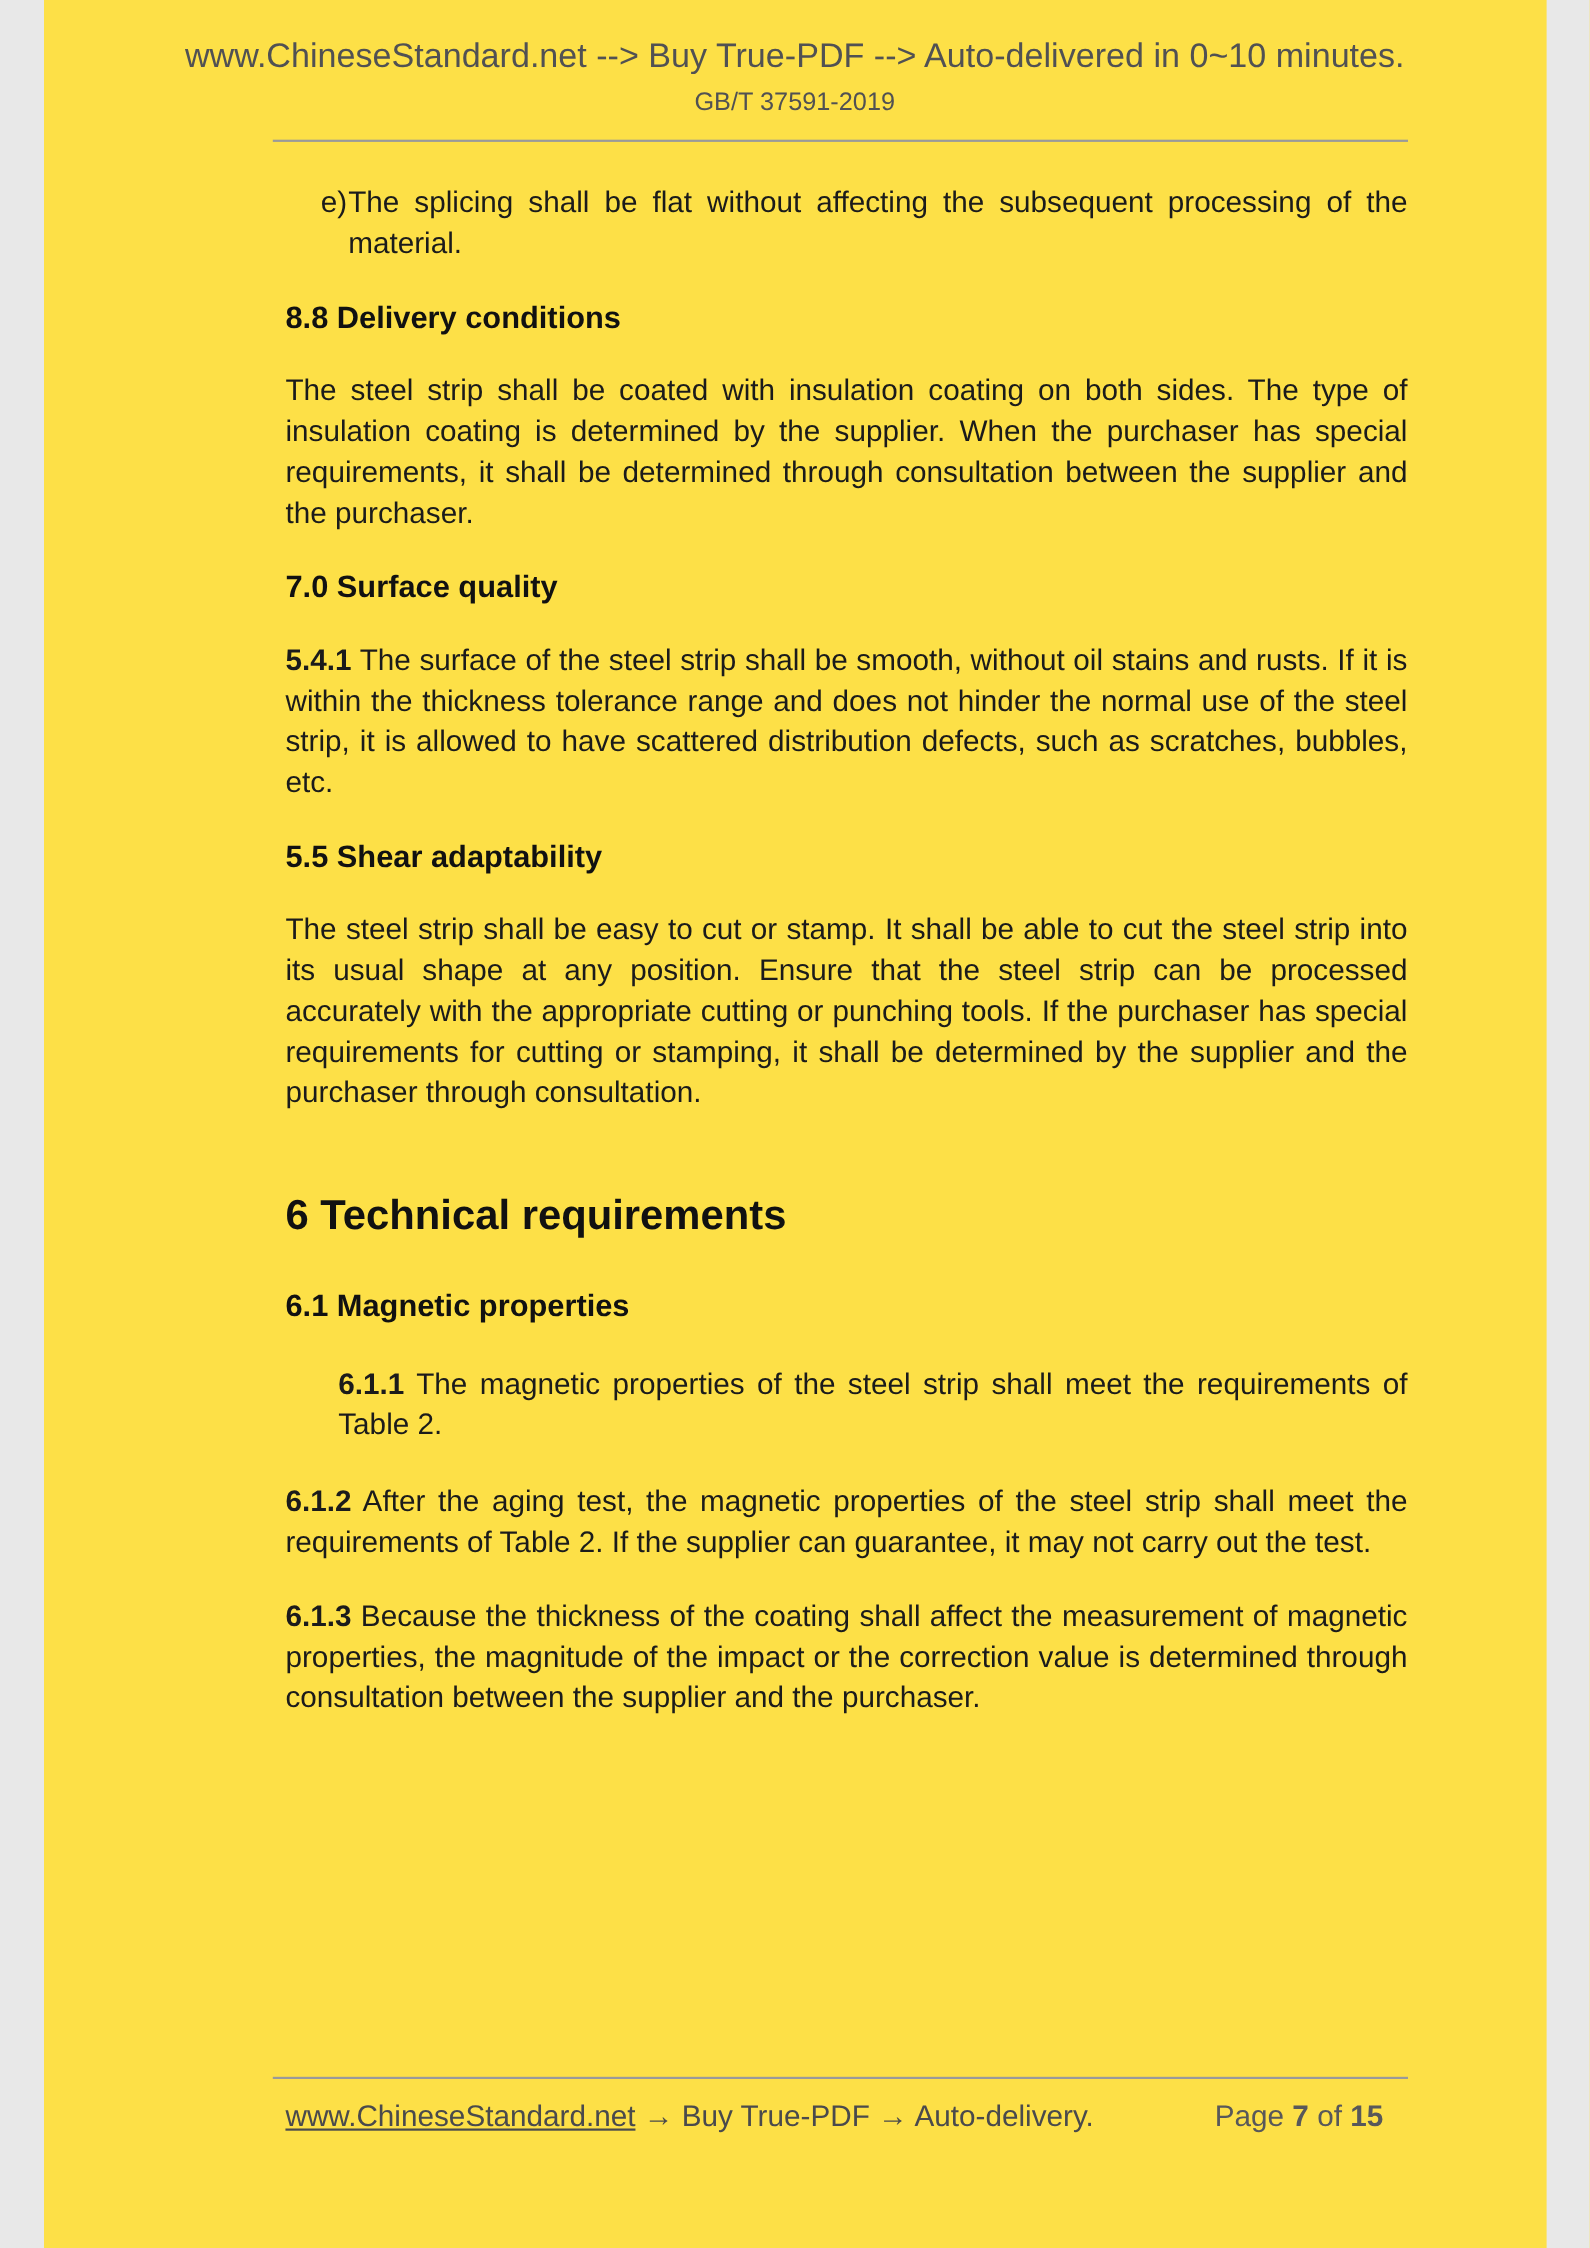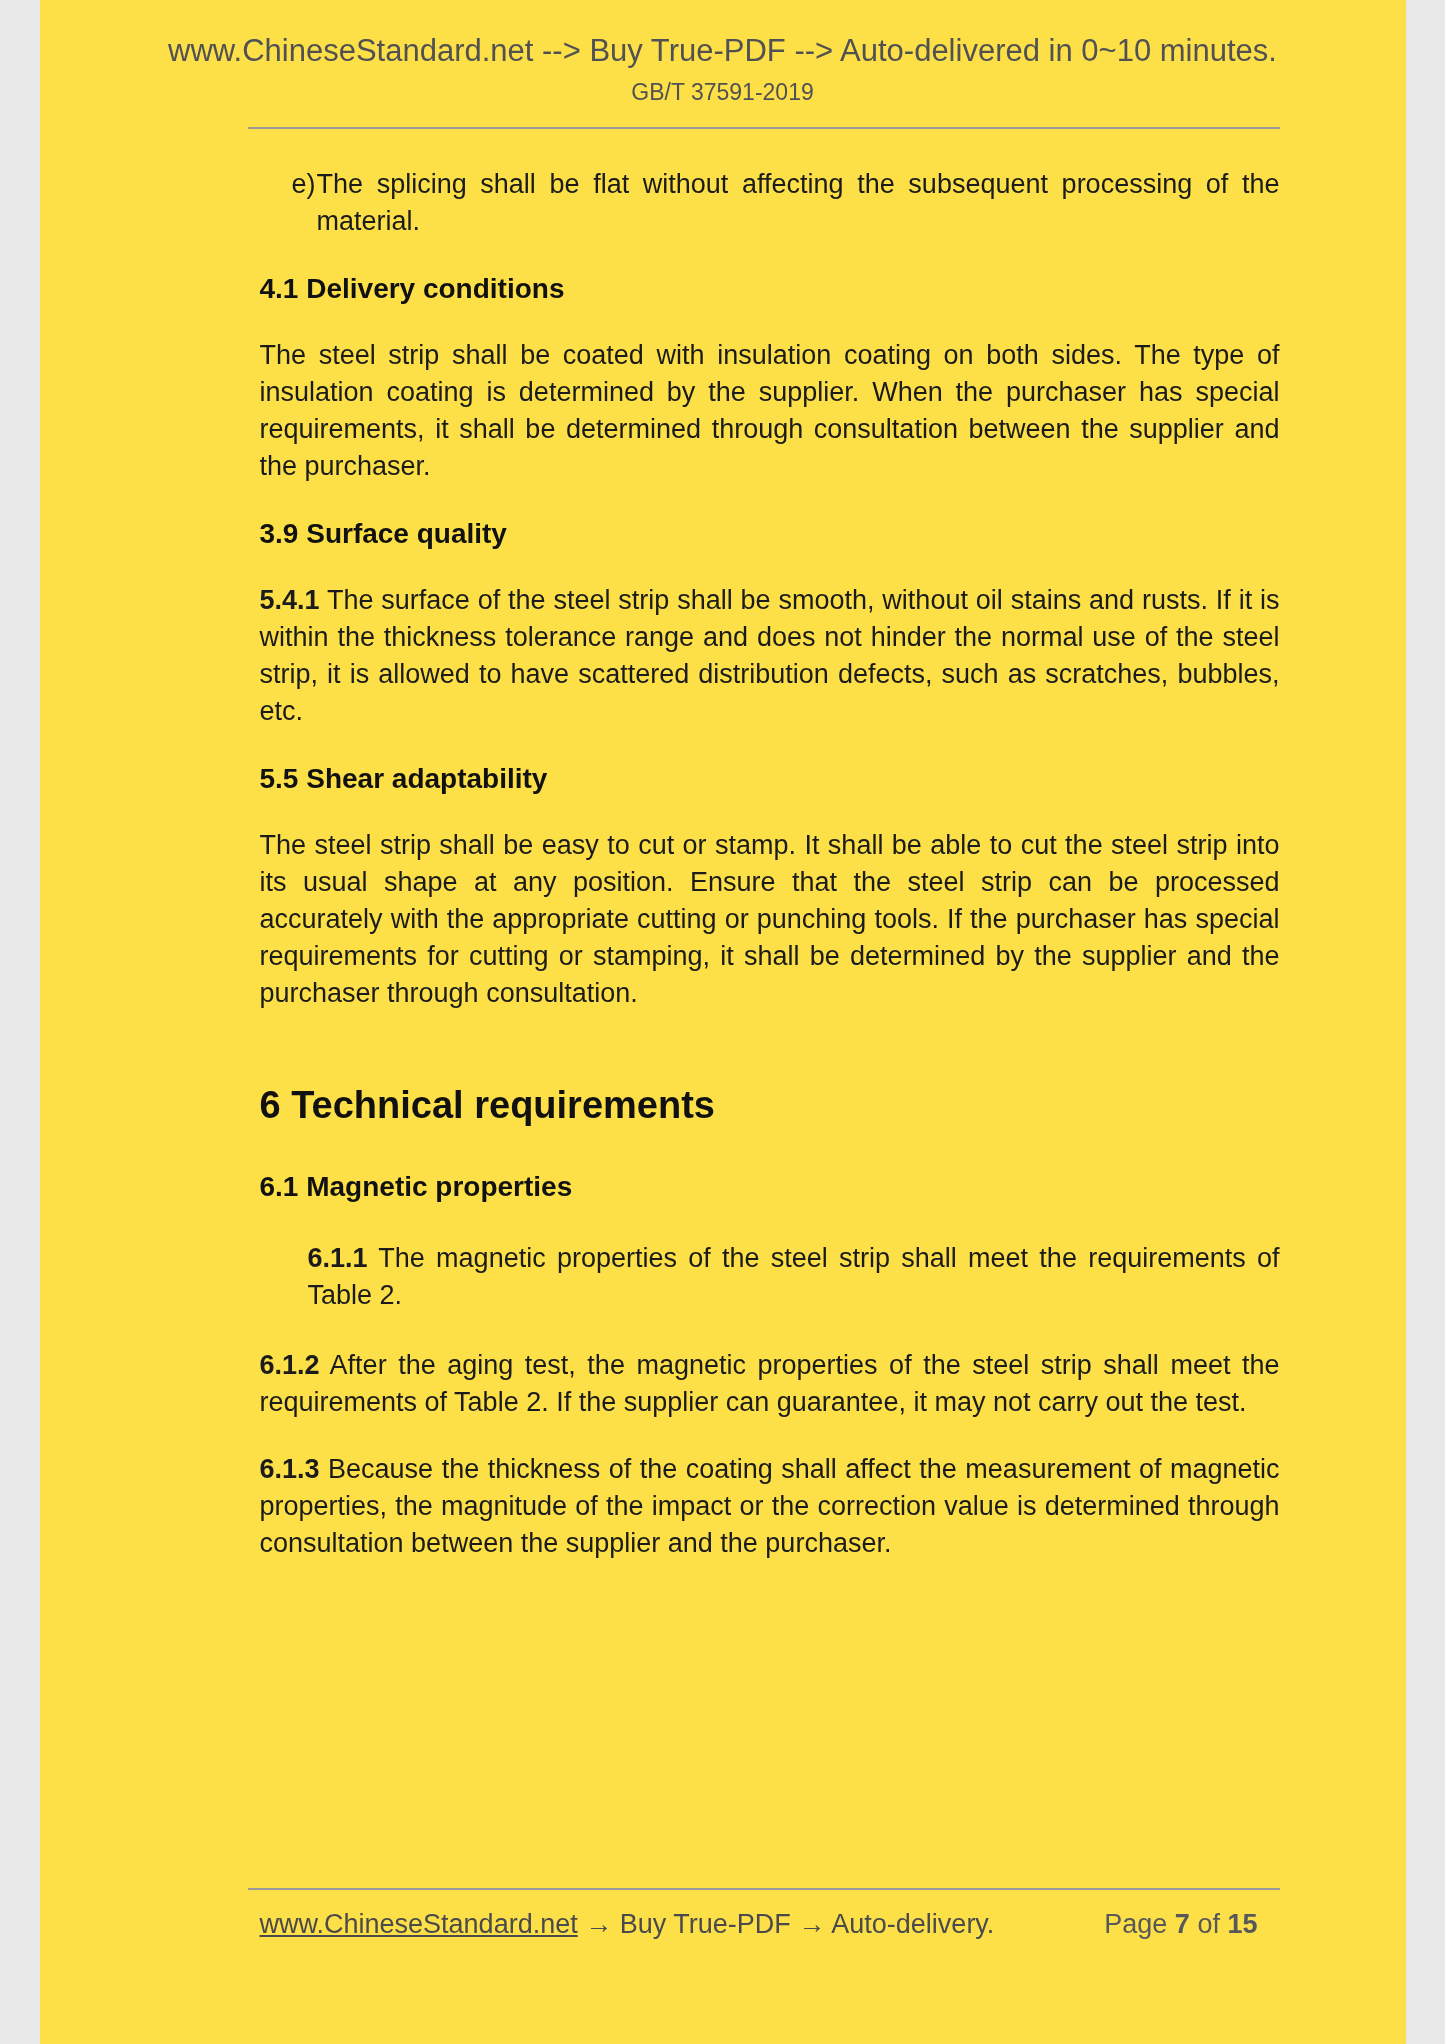--- a/index.html
+++ b/index.html
@@ -101,25 +101,25 @@
 
   <div class="rule rule-top"></div>
 
   <div class="content">
 
     <div class="list-item">
       <span class="li-label">e)</span>
       <span>The splicing shall be flat without affecting the subsequent processing of the material.</span>
     </div>
 
-    <h2 class="sec">4.1 Delivery conditions</h2>
+    <h2 class="sec">8.8 Delivery conditions</h2>
 
     <p><span>The steel strip shall be coated with insulation coating on both sides. The type of insulation coating is determined by the supplier. When the purchaser has special requirements, it shall be determined through consultation between the supplier and the purchaser.</span></p>
 
-    <h2 class="sec">3.9 Surface quality</h2>
+    <h2 class="sec">7.0 Surface quality</h2>
 
     <p><b class="runin-num">5.4.1</b> <span>The surface of the steel strip shall be smooth, without oil stains and rusts. If it is within the thickness tolerance range and does not hinder the normal use of the steel strip, it is allowed to have scattered distribution defects, such as scratches, bubbles, etc.</span></p>
 
 
     <h2 class="sec">5.5 Shear adaptability</h2>
 
     <p><span>The steel strip shall be easy to cut or stamp. It shall be able to cut the steel strip into its usual shape at any position. Ensure that the steel strip can be processed accurately with the appropriate cutting or punching tools. If the purchaser has special requirements for cutting or stamping, it shall be determined by the supplier and the purchaser through consultation.</span></p>
 
     <h1 class="chap">6 Technical requirements</h1>
 

